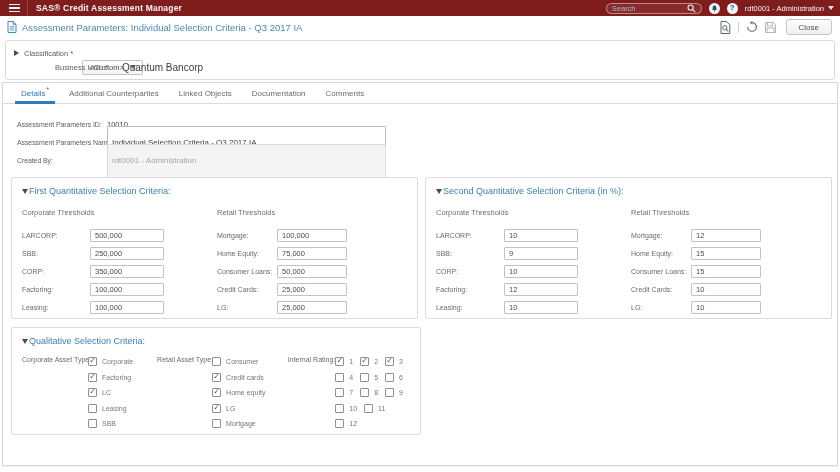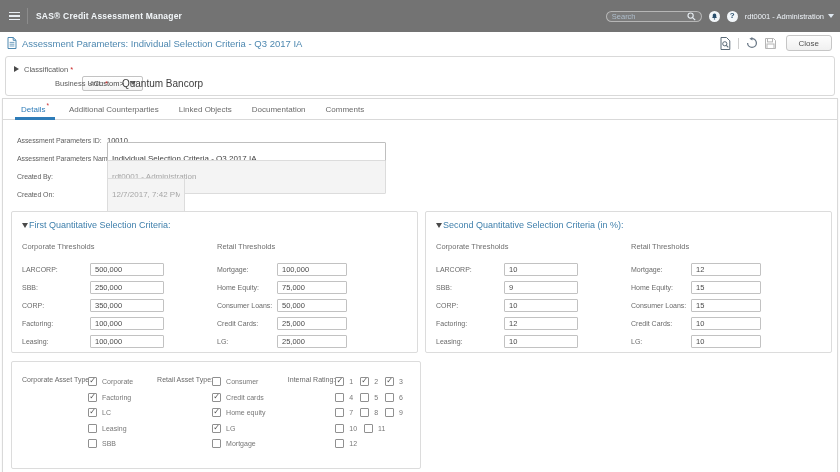--- a/index.html
+++ b/index.html
@@ -1,20 +1,20 @@
 <!DOCTYPE html>
 <html><head>
 <meta charset="utf-8">
 <style>
   * { box-sizing: border-box; margin: 0; padding: 0; }
   html,body { width:840px; height:472px; background:#ffffff; overflow:hidden;
               font-family:"Liberation Sans", sans-serif; -webkit-font-smoothing:antialiased; }
 
   
-  .app-bar { height:32px; background:#737373; display:flex; align-items:center; color:#fff; padding:0 6px; }
+  .app-bar { height:16px; background:#7f1d1d; display:flex; align-items:center; color:#fff; padding:0 6px; }
   .hamburger { display:flex; flex-direction:column; gap:2px; width:11px; margin:0 7px 0 3px; cursor:pointer; }
   .hamburger i { display:block; height:1.5px; background:#e8eef3; }
   .app-bar-sep { width:1px; height:16px; background:rgba(255,255,255,.18); margin-right:8px; }
   .app-title { font-size:8.5px; font-weight:bold; letter-spacing:.2px; color:#f2f6f9; }
   .app-bar-right { margin-left:auto; display:flex; align-items:center; gap:7px; }
   .search-pill { display:flex; align-items:flex-start; width:96px; height:11px; border:1px solid rgba(255,255,255,.45);
                  border-radius:6px; padding:0 5px; background:rgba(255,255,255,.06); }
   .search-pill input { flex:1; min-width:0; background:transparent; border:none; outline:none; color:#dfe8f0;
                        font-size:7.5px; font-family:"Liberation Sans",sans-serif; }
   .search-pill input::placeholder { color:#aebdcb; }
@@ -211,24 +211,20 @@
       <span class="fstatic">10010</span>
     </div>
     <div class="frow">
       <span class="flabel"><span>Assessment Parameters Name:</span> <span class="req">*</span></span>
       <input class="inp w-wide" type="text" value="Individual Selection Criteria - Q3 2017 IA" style="">
     </div>
     <div class="frow">
       <span class="flabel">Created By:</span>
       <input class="inp w-wide" type="text" disabled="" value="rdt0001 - Administration" style="">
     </div>
-    <div class="frow">
-      <span class="flabel">Created On:</span>
-      <input class="inp w-date" type="text" disabled="" value="12/7/2017, 7:42 PM" style="">
-    </div>
   </div>
 
   <div class="panel-row">
     <div class="panel quant">
       <div class="panel-head">
         <span class="tri-down"></span>
         <span class="panel-title">First Quantitative Selection Criteria:</span>
       </div>
       <div class="tcols">
         <div class="tcol">
@@ -358,20 +354,24 @@
                 <span class="tlabel">LG:</span>
                 <input class="tinput" type="text" value="10" style="">
               </div>
             </div>
         </div>
       </div>
     </div>
   </div>
 
   <div class="panel qual">
+    <div class="panel-head">
+      <span class="tri-down"></span>
+      <span class="panel-title">Qualitative Selection Criteria:</span>
+    </div>
     <div class="qual-body">
       <span class="qlabel ql-1">Corporate Asset Type:</span>
       <div class="cb-col c1">
 
           <span class="cb-item">
             <span class="cb checked"></span>
             <span class="cb-label">Corporate</span>
           </span>
 
           <span class="cb-item">

